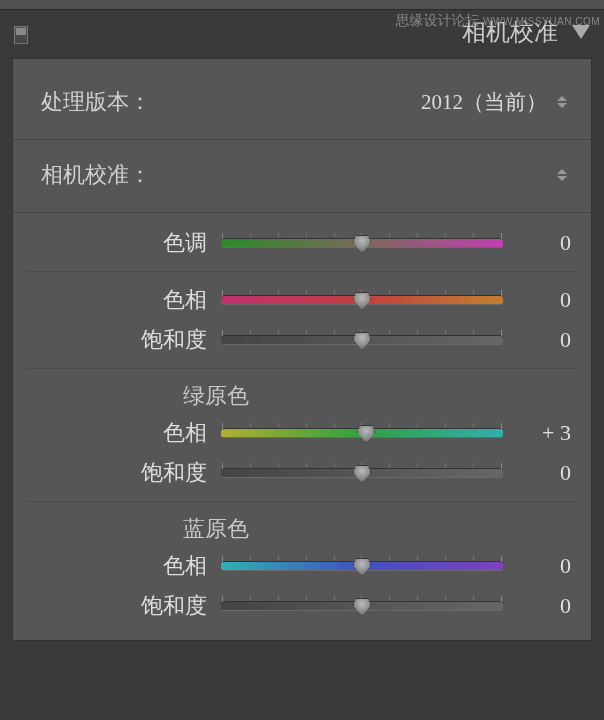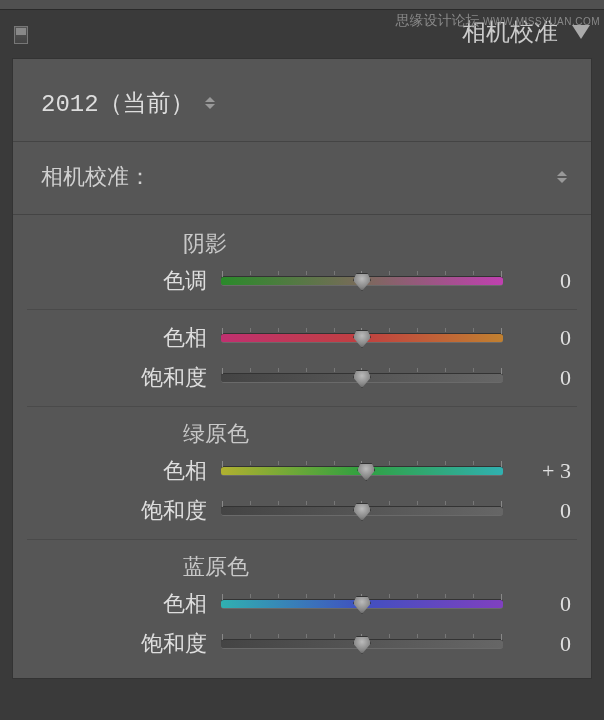--- a/index.html
+++ b/index.html
@@ -45,21 +45,21 @@
 .row {
   display: flex; align-items: center;
   padding: 6px 20px;
 }
 .row-select { justify-content: space-between; padding: 10px 24px 12px 28px; }
 .select-label {
   font-size: 22px; color: #d0d0d0; font-family: 'Songti SC','SimSun', serif;
 }
 .select-value {
   display: flex; align-items: center; gap: 10px;
-  font-size: 24px; color: #ddd; font-family: Liberation Mono, monospace;
+  font-size: 21px; color: #ddd; font-family: Liberation Serif, serif;
 }
 .select-value.latin { font-family: Georgia, 'Times New Roman', serif; font-size: 21px; }
 .stepper {
   display: flex; flex-direction: column; gap: 2px;
 }
 .stepper span {
   width: 0; height: 0; border-left: 5px solid transparent; border-right: 5px solid transparent;
 }
 .stepper .up { border-bottom: 5px solid #999; }
 .stepper .down { border-top: 5px solid #999; }
@@ -119,20 +119,21 @@
   <div class="switch"></div>
   <div class="panel-title">相机校准</div>
   <svg class="panel-arrow" width="22" height="18" viewBox="0 0 22 18">
       <polygon points="2,2 20,2 11,16" fill="#aaa"></polygon>
     </svg>
 </div>
 
 <div class="panel-body">
 
   <div class="row row-select">
+    <div class="select-label">处理版本：</div>
     <div class="select-value">
       <span>2012（当前）</span>
       <span class="stepper">
           <span class="up"></span>
           <span class="down"></span>
         </span>
     </div>
   </div>
 
   <div class="divider"></div>
@@ -142,21 +143,20 @@
     <div class="select-value latin">
       <span class="stepper">
           <span class="up"></span>
           <span class="down"></span>
         </span>
     </div>
   </div>
 
   <div class="divider"></div>
 
-  <div class="group-header">阴影</div>
   <div class="slider-row">
     <div class="slider-label">色调</div>
     <div class="slider-track g-shadow">
       <div class="ticks">
           <i class="maj"></i>
           <i></i>
           <i></i>
           <i></i>
           <i></i>
           <i class="maj"></i>

